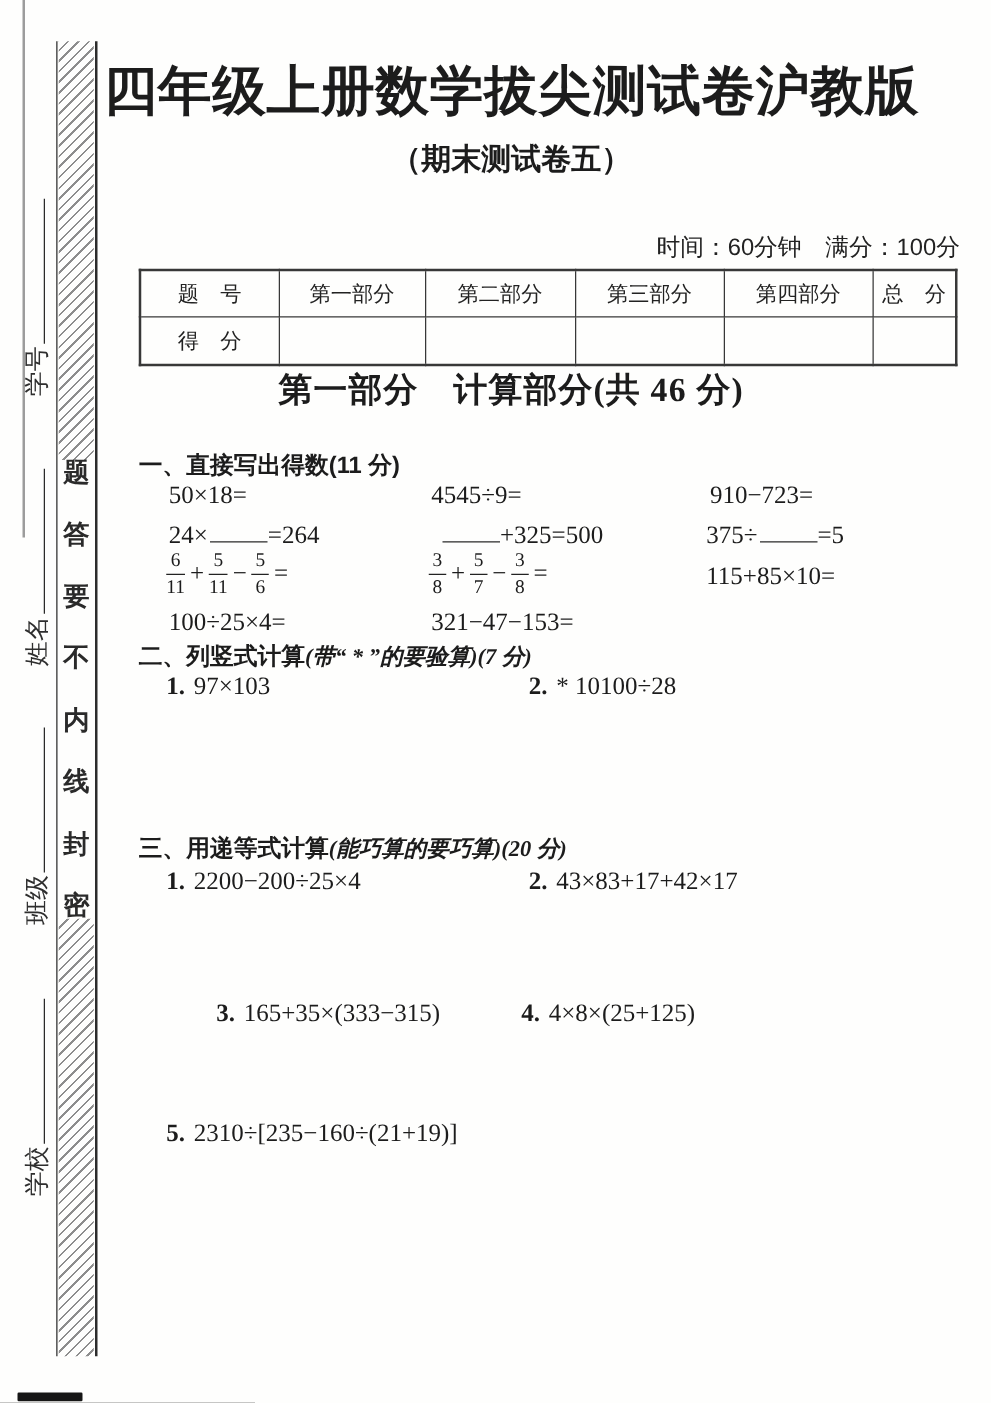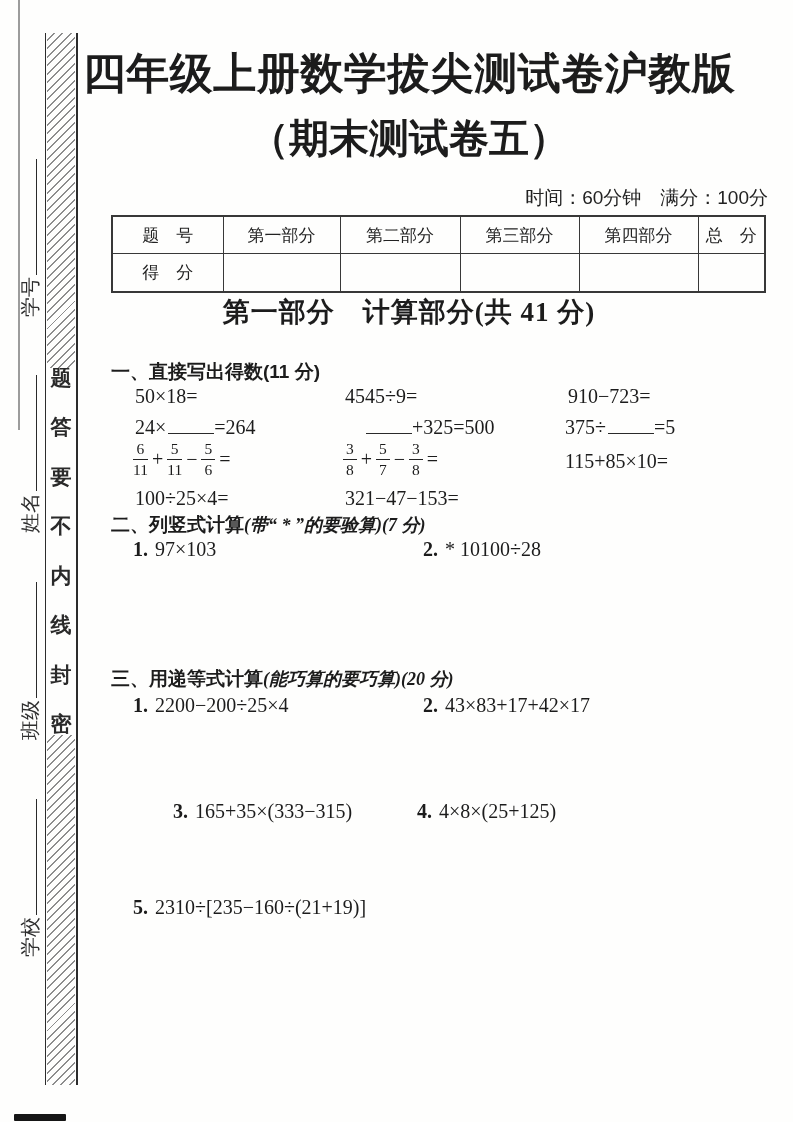--- a/index.html
+++ b/index.html
@@ -21,21 +21,21 @@
   
   .field{position:absolute;left:-55px;width:170px;height:30px;transform:rotate(-90deg);
          font-size:20px;color:#2e2e2e;white-space:nowrap;line-height:30px;}
   .blank{display:inline-block;height:1em;border-bottom:1.6px solid #2a2a2a;vertical-align:baseline;margin-left:2px;}
   .field .blank{width:116px;}
 
   
   .title{position:absolute;top:50px;left:56px;width:706px;text-align:center;
          font-family:"Liberation Sans",sans-serif;font-weight:700;font-size:43px;line-height:1.1;letter-spacing:0.5px;}
   .subtitle{position:absolute;top:112px;left:56px;width:706px;text-align:center;
-            font-family:"Liberation Sans",sans-serif;font-weight:700;font-size:40px;line-height:1.3;}
+            font-family:"Liberation Sans",sans-serif;font-weight:700;font-size:24px;line-height:1.3;}
   .meta{position:absolute;top:185px;right:25px;font-family:"Liberation Sans",sans-serif;
         font-size:19px;color:#222;margin-left:45px;}
 
   
   .score{position:absolute;top:215px;left:111px;border-collapse:collapse;table-layout:fixed;
          border:2px solid #383838;font-family:"Liberation Sans",sans-serif;font-size:17px;color:#222;}
   .score td{border:1.5px solid #383838;text-align:center;padding:4px;}
   .score tr.hdr td{height:28px;}
   .score tr.val td{height:29px;}
 
@@ -120,30 +120,30 @@
       <td>得　分</td>
       <td></td>
       <td></td>
       <td></td>
       <td></td>
       <td></td>
     </tr>
   </tbody>
     </table>
 
-  <div class="part-head">第一部分　计算部分(共 41 分)</div>
+  <div class="part-head">第一部分　计算部分(共 46 分)</div>
 
   <div class="sec-head" style="top:359px;">一、直接写出得数(11 分)</div>
 
   <span class="eq" style="left:135px;top:385px;">50×18=</span>
   <span class="eq" style="left:345px;top:385px;">4545÷9=</span>
   <span class="eq" style="left:568px;top:385px;">910−723=</span>
 
   <span class="eq" style="left:135px;top:413px;"><span>24×</span><span class="blank" style="width:46px;"></span><span>=264</span></span>
-  <span class="eq" style="left:364px;top:413px;"><span></span><span class="blank" style="width:46px;"></span><span>+325=500</span></span>
+  <span class="eq" style="left:352px;top:413px;"><span></span><span class="blank" style="width:46px;"></span><span>+325=500</span></span>
   <span class="eq" style="left:565px;top:413px;"><span>375÷</span><span class="blank" style="width:46px;"></span><span>=5</span></span>
 
   <span class="eq fracrow" style="left:133px;top:440px;">
     <span class="frac">
         <span class="fn">6</span>
         <span class="fd">11</span>
       </span>
     <span class="op">+</span>
     <span class="frac">
         <span class="fn">5</span>

